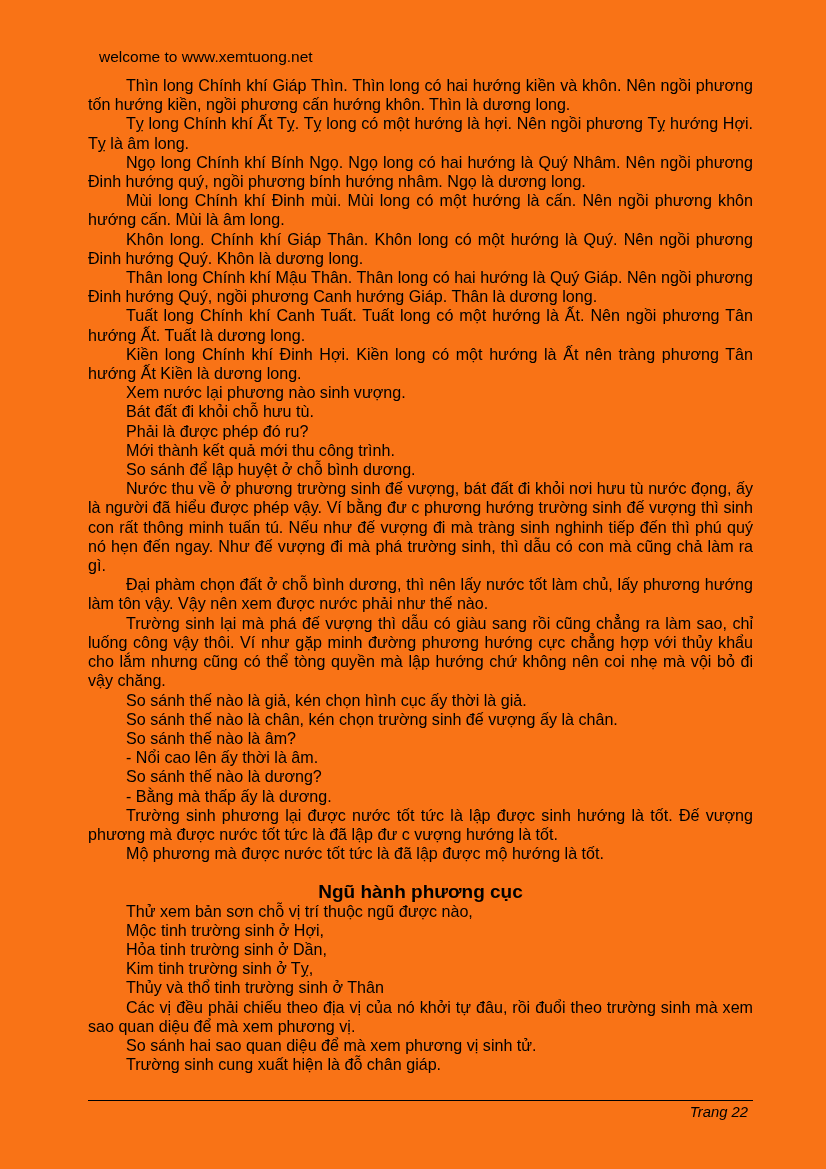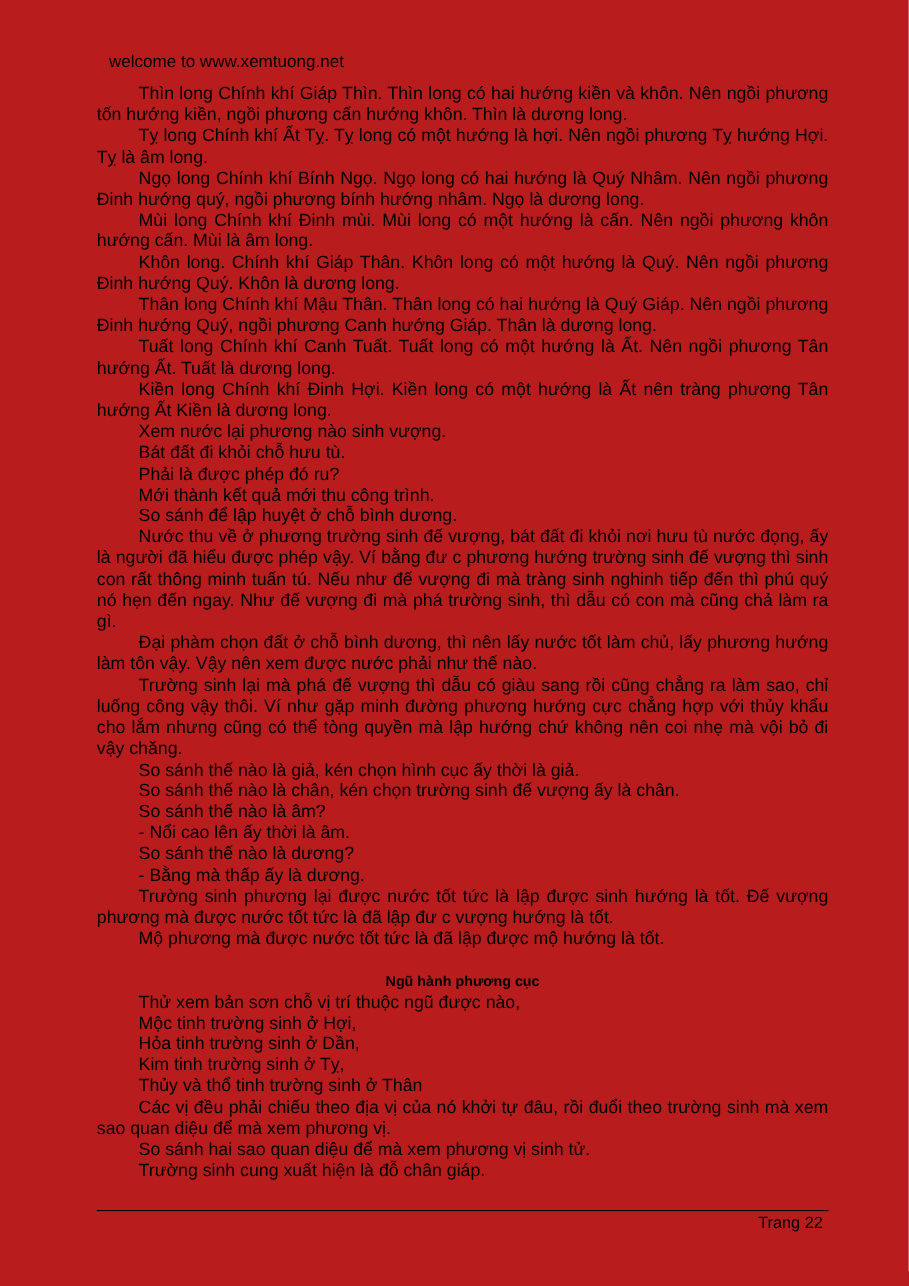--- a/index.html
+++ b/index.html
@@ -9,21 +9,21 @@
     height: 1169px;
     position: relative;
     overflow: hidden;
     font-family: "Liberation Sans", sans-serif;
     color: #000000;
     -webkit-font-smoothing: antialiased;
   }
   .page {
     position: absolute;
     inset: 0;
-    background: #b91c1c;
+    background: #f97316;
   }
   .doc-header {
     position: absolute;
     top: 48px;
     left: 99px;
     font-size: 15.5px;
     line-height: 18px;
     color: #000000;
     white-space: nowrap;
   }
@@ -33,30 +33,31 @@
     left: 88px;
     width: 665px;
     font-size: 16.1px;
     line-height: 19.2px;
   }
   .para {
     text-align: justify;
     text-indent: 38px;
   }
   .section-heading {
-    font-size: 13px;
+    font-size: 19px;
     font-weight: bold;
     text-align: center;
     margin-top: 19px;
   }
   .doc-footer {
     position: absolute;
     top: 1100px;
     left: 88px;
     width: 665px;
+    font-style: italic;
   }
   .footer-rule {
     border-top: 1px solid #000000;
     width: 100%;
     height: 0;
   }
   .page-number {
     display: block;
     text-align: right;
     padding-right: 5px;

